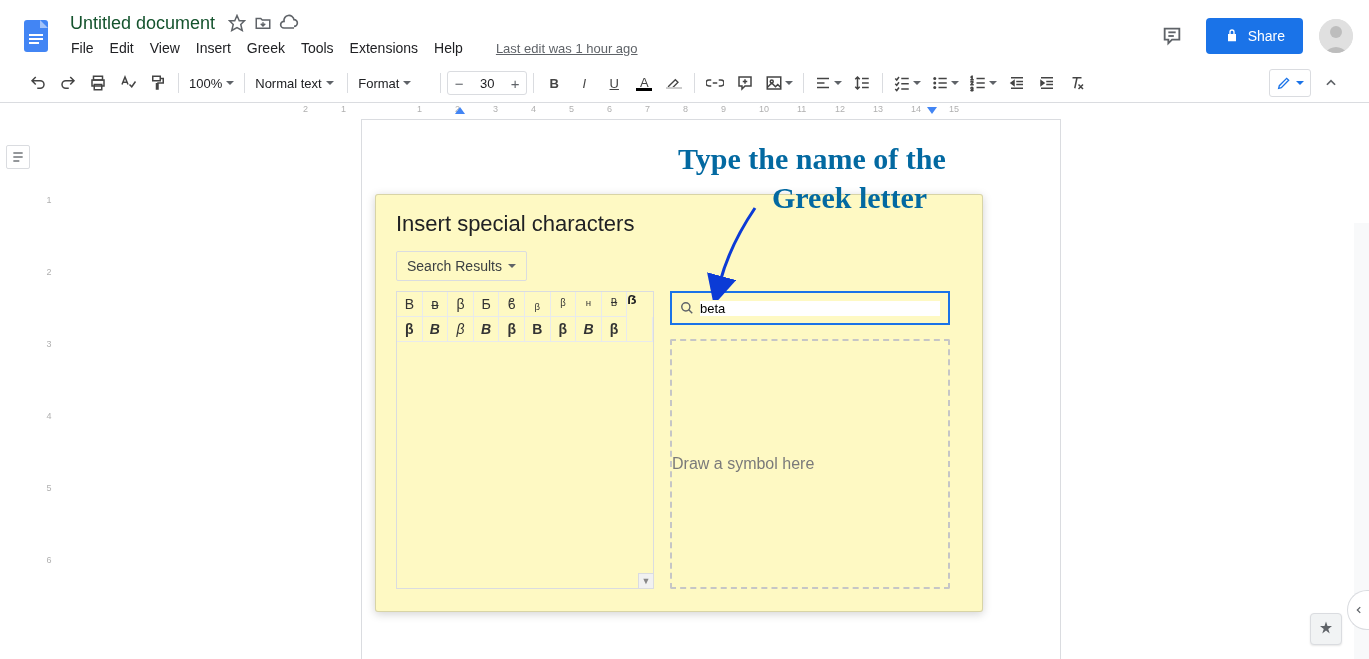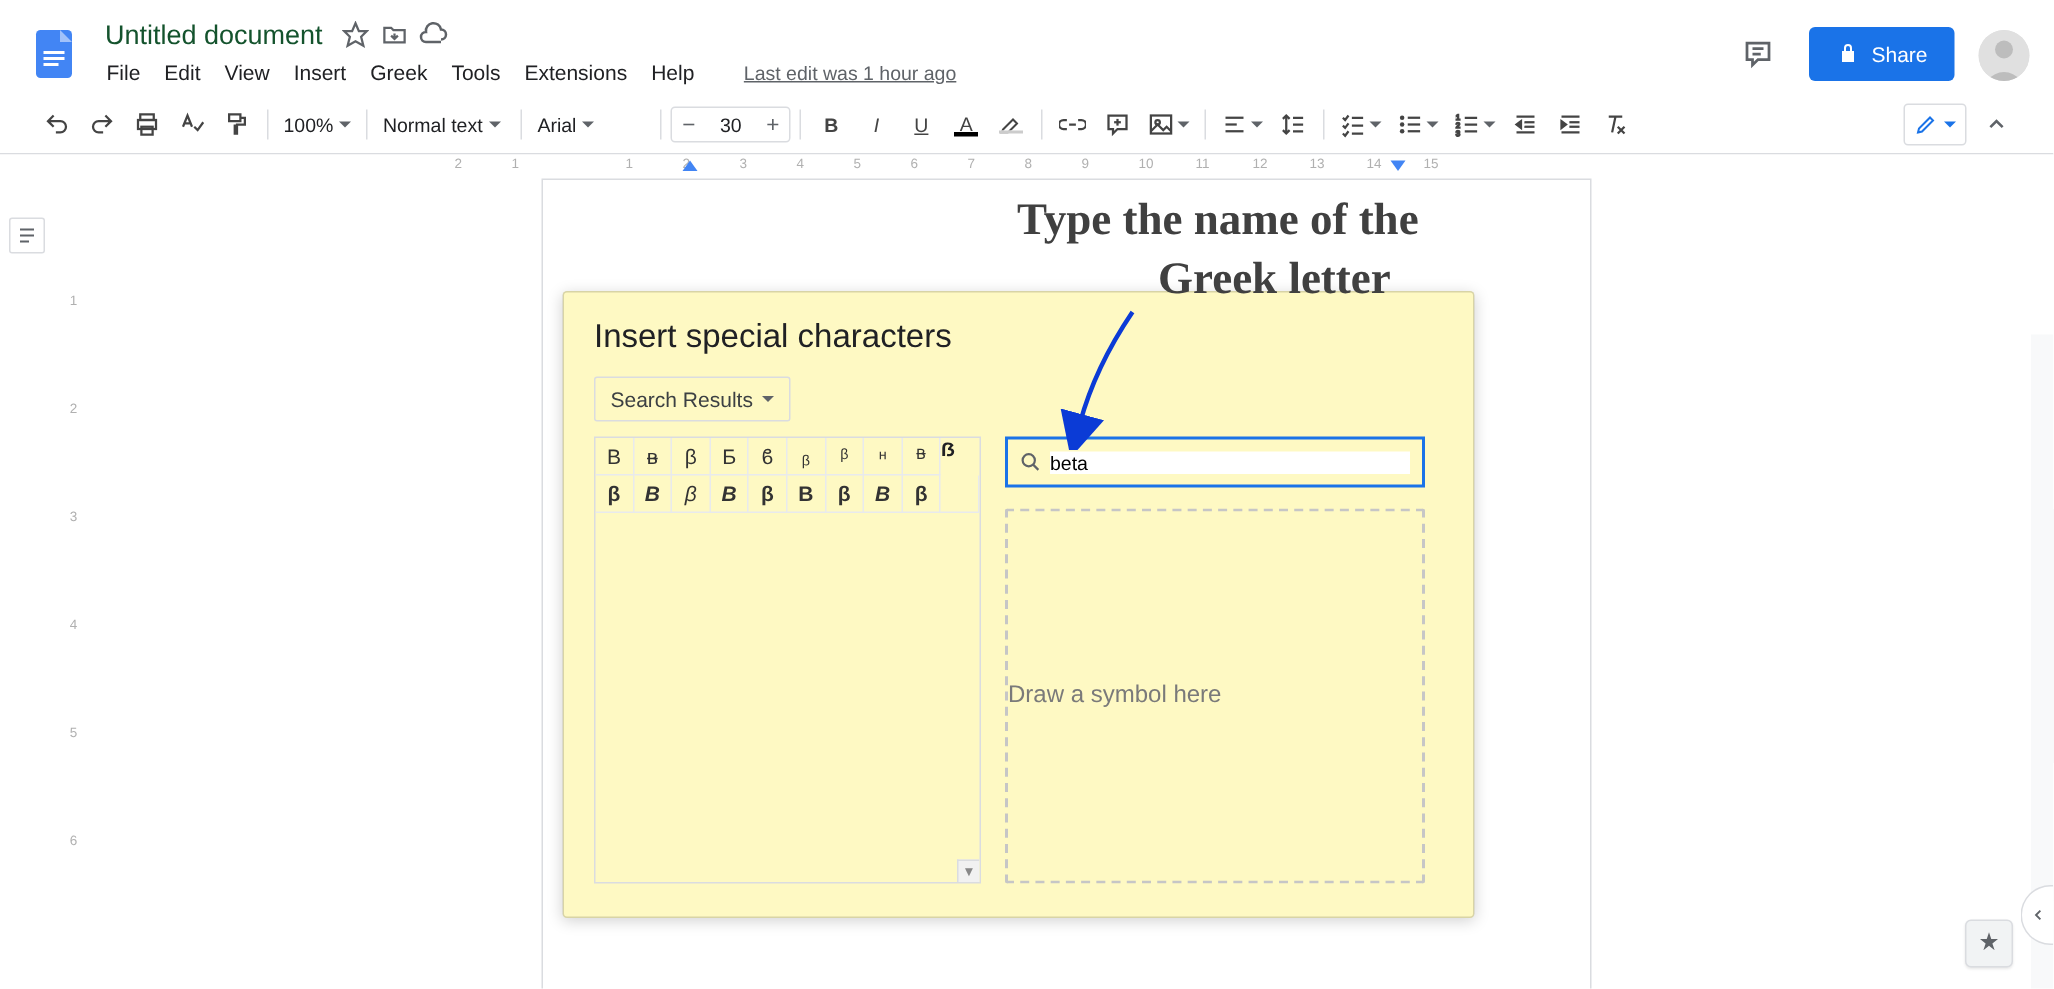--- a/index.html
+++ b/index.html
@@ -9,21 +9,21 @@
 .header { height: 64px; display: flex; align-items: center; padding: 8px 16px 0 16px; }
 .app-icon { width: 40px; height: 40px; display: flex; align-items: center; justify-content: center; margin-right: 8px; }
 .app-icon svg { width: 36px; height: 36px; }
 .doc-area { flex: 1; display: flex; flex-direction: column; justify-content: center; }
 .doc-title-row { display: flex; align-items: center; gap: 6px; height: 24px; }
 .doc-title { font-size: 18px; color: #14532d; padding: 1px 6px; }
 .title-icon { color: #5f6368; width: 20px; height: 20px; display: flex; align-items: center; justify-content: center; cursor: pointer; }
 .menu-row { display: flex; align-items: center; height: 26px; gap: 2px; }
 .menu-item { padding: 4px 7px; font-size: 14px; color: #202124; cursor: pointer; border-radius: 3px; }
 .last-edit { margin-left: 24px; font-size: 13px; color: #5f6368; text-decoration: underline; cursor: pointer; }
-.header-right { display: flex; align-items: flex-end; gap: 16px; }
+.header-right { display: flex; align-items: center; gap: 16px; }
 .comment-btn { width: 36px; height: 36px; display: flex; align-items: center; justify-content: center; color: #5f6368; cursor: pointer; border-radius: 50%; }
 .share-btn { height: 36px; background: #1a73e8; color: #fff; border: none; border-radius: 4px; padding: 0 18px; font-size: 14px; font-weight: 500; display: flex; align-items: center; gap: 8px; cursor: pointer; }
 .avatar { width: 34px; height: 34px; border-radius: 50%; background: #ddd; overflow: hidden; display:flex; align-items:center; justify-content:center; }
 
 
 .toolbar-wrap { border-bottom: 1px solid #dadce0; }
 .toolbar { height: 38px; display: flex; align-items: center; padding: 0 24px; gap: 2px; }
 .tbtn { min-width: 28px; height: 26px; display: flex; align-items: center; justify-content: center; color: #444; cursor: pointer; border-radius: 3px; padding: 0 4px; }
 .tsep { width: 1px; height: 20px; background: #dadce0; margin: 0 4px; }
 .tsel { height: 26px; border: none; background: transparent; color: #202124; font-size: 13px; padding: 0 4px; cursor: pointer; display: flex; align-items: center; gap: 4px; }
@@ -57,21 +57,21 @@
 .char-grid-wrap { border:1px solid #dadce0; width: 258px; height: 298px; position:relative; overflow:hidden; }
 .char-grid { display:flex; flex-wrap:wrap; }
 .char-cell { width: 25.6px; height: 25px; border-right:1px solid #e8eaed; border-bottom:1px solid #e8eaed; display:flex; align-items:center; justify-content:center; font-size:14px; cursor:pointer; color:#333; }
 .grid-scrollbar { position:absolute; right:0; bottom:0; width:15px; height:15px; background:#f1f1f1; border-left:1px solid #dadce0; border-top:1px solid #dadce0; display:flex;align-items:center;justify-content:center;color:#888;font-size:9px;}
 .search-col { width: 280px; display:flex; flex-direction:column; gap:14px; }
 .search-box { border: 2px solid #1a73e8; height: 34px; display:flex; align-items:center; padding: 0 8px; gap:6px; }
 .search-box input { border:none; outline:none; flex:1; font-size:13px; }
 .draw-box { flex:1; border: 2px dashed #c6c6c6; display:flex; align-items:center; justify-content:flex-start; color:#7a7a7a; font-size:16px; border-radius:2px; min-height: 238px;}
 
 
-.annotation { position: absolute; left: 678px; top: 127px; font-family: 'Comic Sans MS', cursive; font-size: 30px; font-weight: 600; color: #404040; line-height: 1.3; pointer-events:none; }
+.annotation { position: absolute; left: 678px; top: 139px; font-family: 'Comic Sans MS', cursive; font-size: 30px; font-weight: 600; color: #0369a1; line-height: 1.3; pointer-events:none; }
 .annotation div:nth-child(2){ padding-left: 94px; }
 .arrow { position:absolute; left:700px; top:200px; pointer-events:none; }
 
 
 .explore-btn { position:absolute; right:27px; bottom:14px; width:32px; height:32px; background:#f1f3f4; border:1px solid #dadce0; border-radius:4px; display:flex;align-items:center;justify-content:center;color:#5f6368; box-shadow:0 1px 2px rgba(0,0,0,0.1); cursor:pointer;}
 .side-tab { position:absolute; right:0; top:590px; width:22px;height:40px; background:#fff; border:1px solid #dadce0; border-right:none; border-radius: 20px 0 0 20px; display:flex;align-items:center;justify-content:center; color:#5f6368; cursor:pointer;}
 
 .dd-caret { width:0;height:0;border-left:4px solid transparent;border-right:4px solid transparent;border-top:4px solid #5f6368; }
 .scrollbar-v { position:absolute; right:0; top:120px; width:15px; height:520px; background:#f8f9fa; }
 </style>
@@ -179,21 +179,21 @@
         <span>100%</span>
         <span class="dd-caret"></span>
       </div>
   <div class="tsep"></div>
   <div class="tsel" style="width:90px">
         <span>Normal text</span>
         <span class="dd-caret"></span>
       </div>
   <div class="tsep"></div>
   <div class="tsel" style="width:80px">
-        <span>Arial</span>
+        <span>Format</span>
         <span class="dd-caret"></span>
       </div>
   <div class="tsep"></div>
   <div class="font-size-box">
     <div class="fs-btn">−</div>
     <div class="fs-val">30</div>
     <div class="fs-btn">+</div>
   </div>
   <div class="tsep"></div>
   <div class="tbtn">

